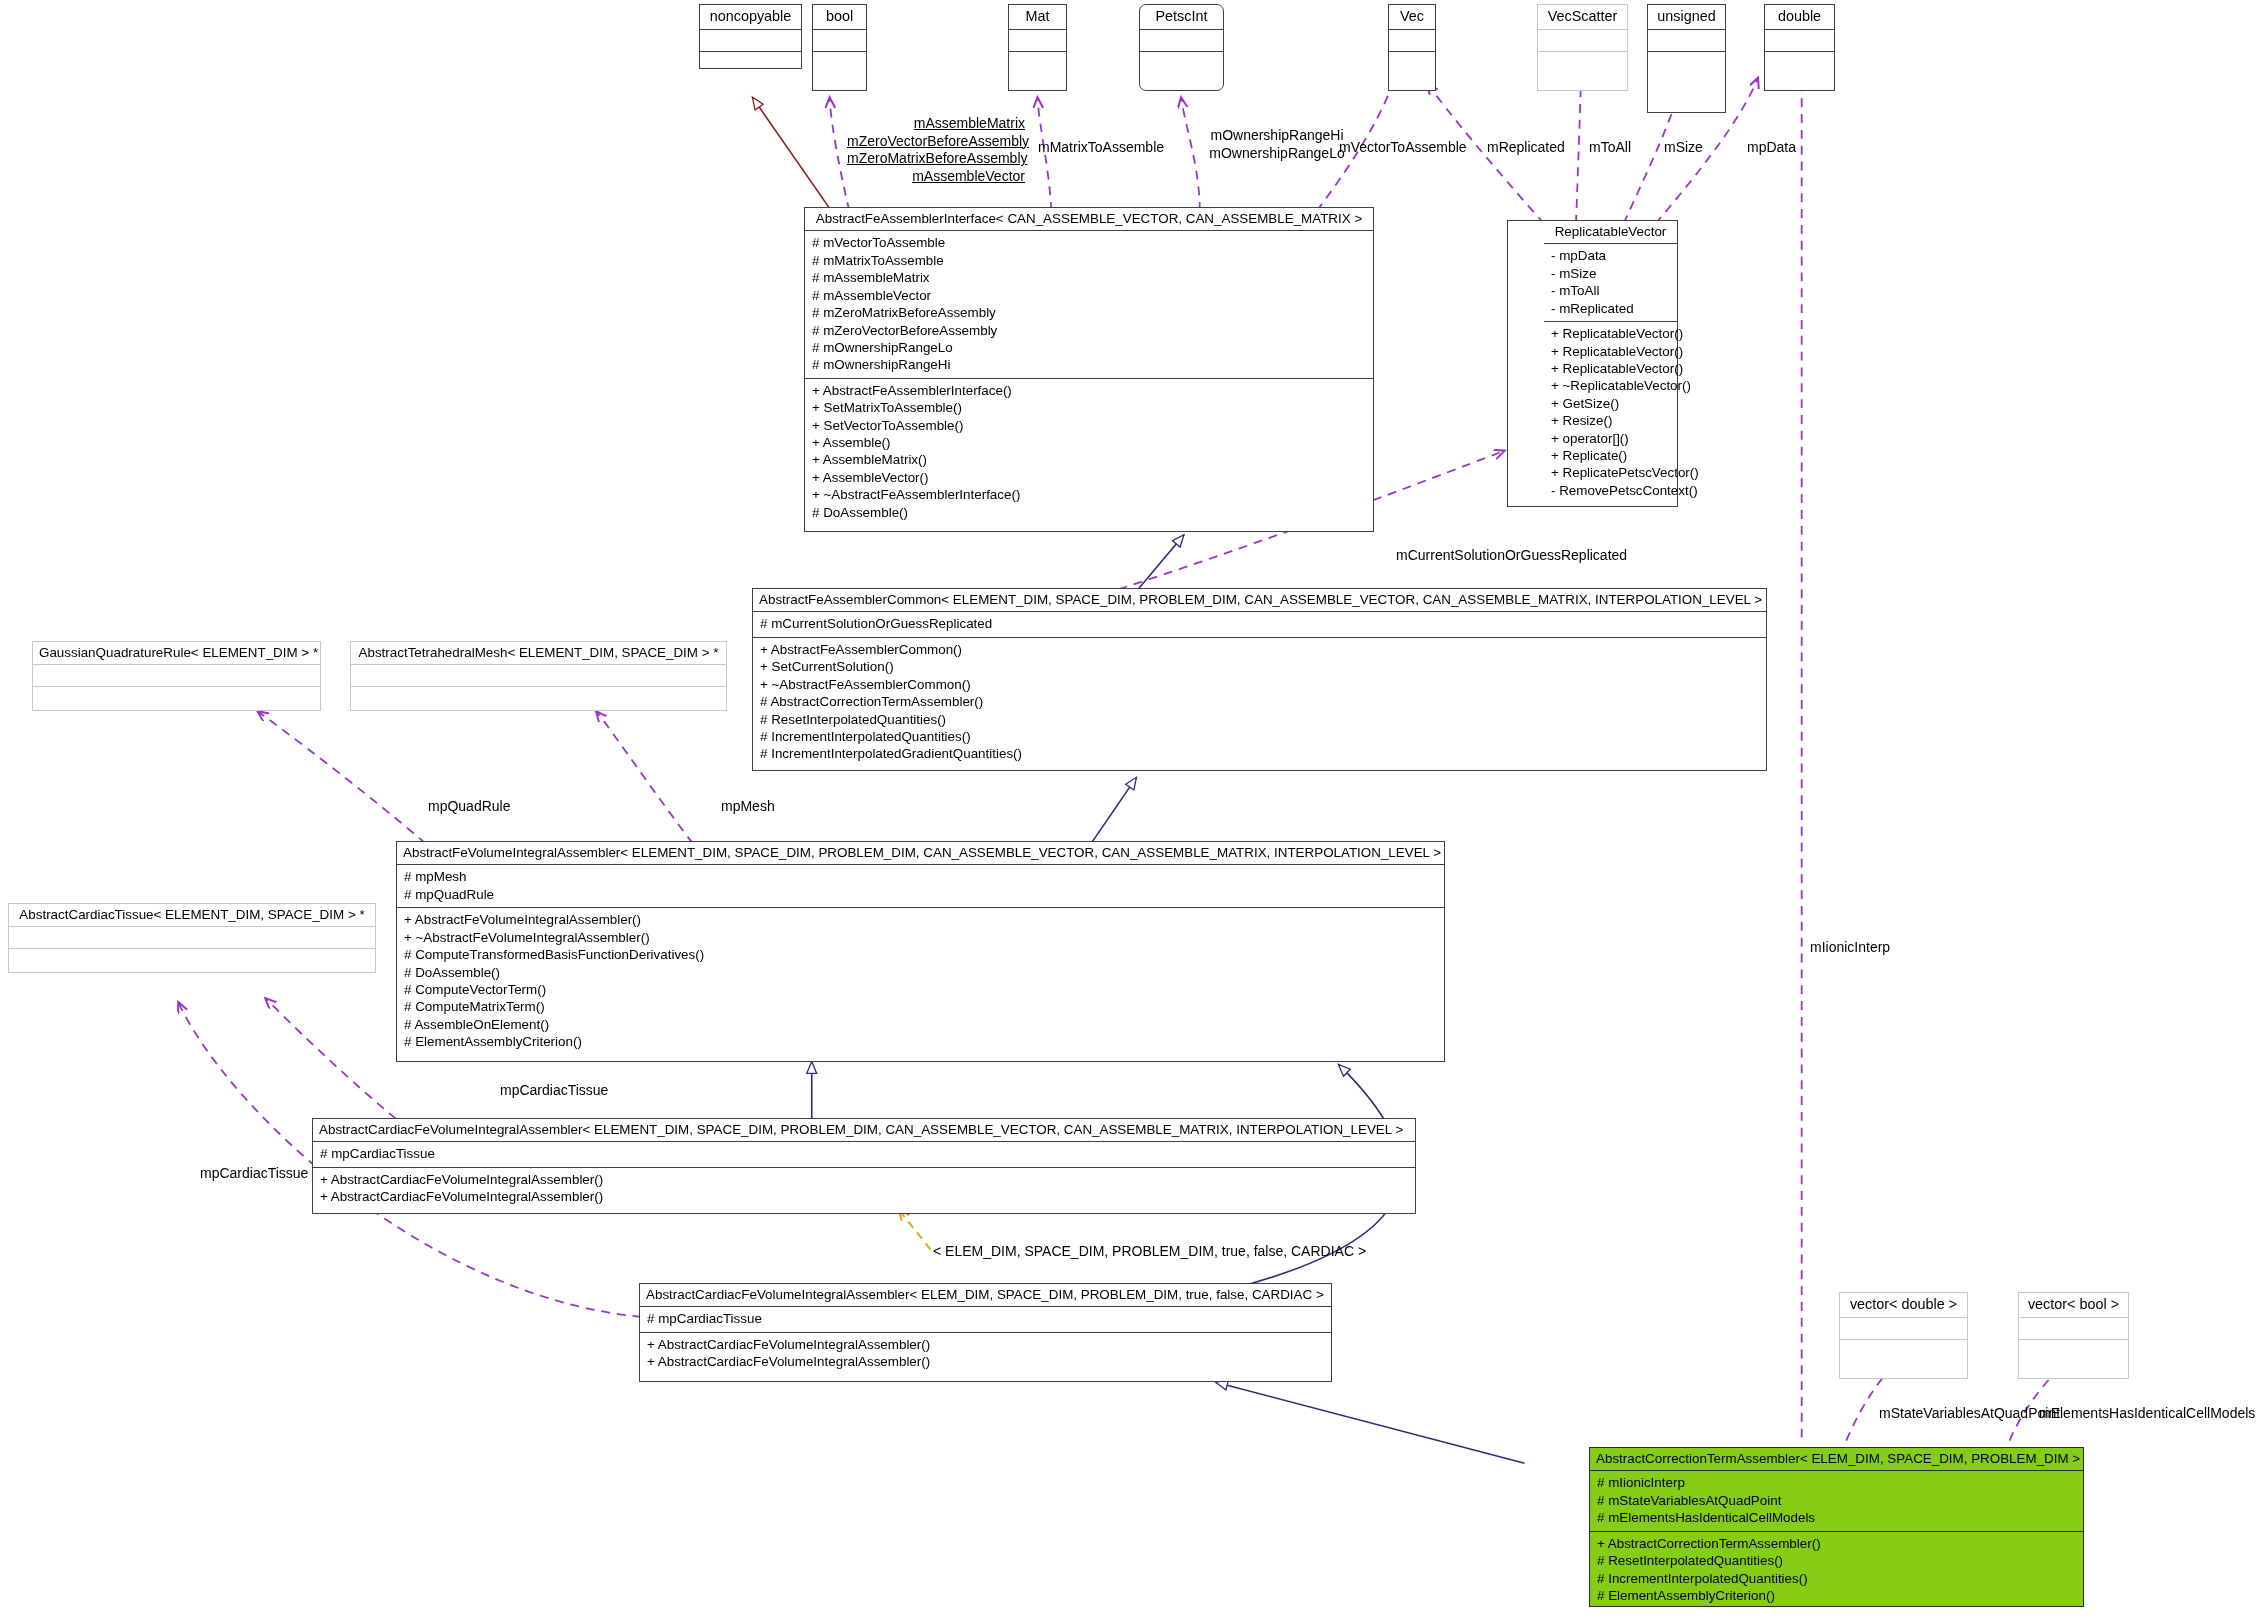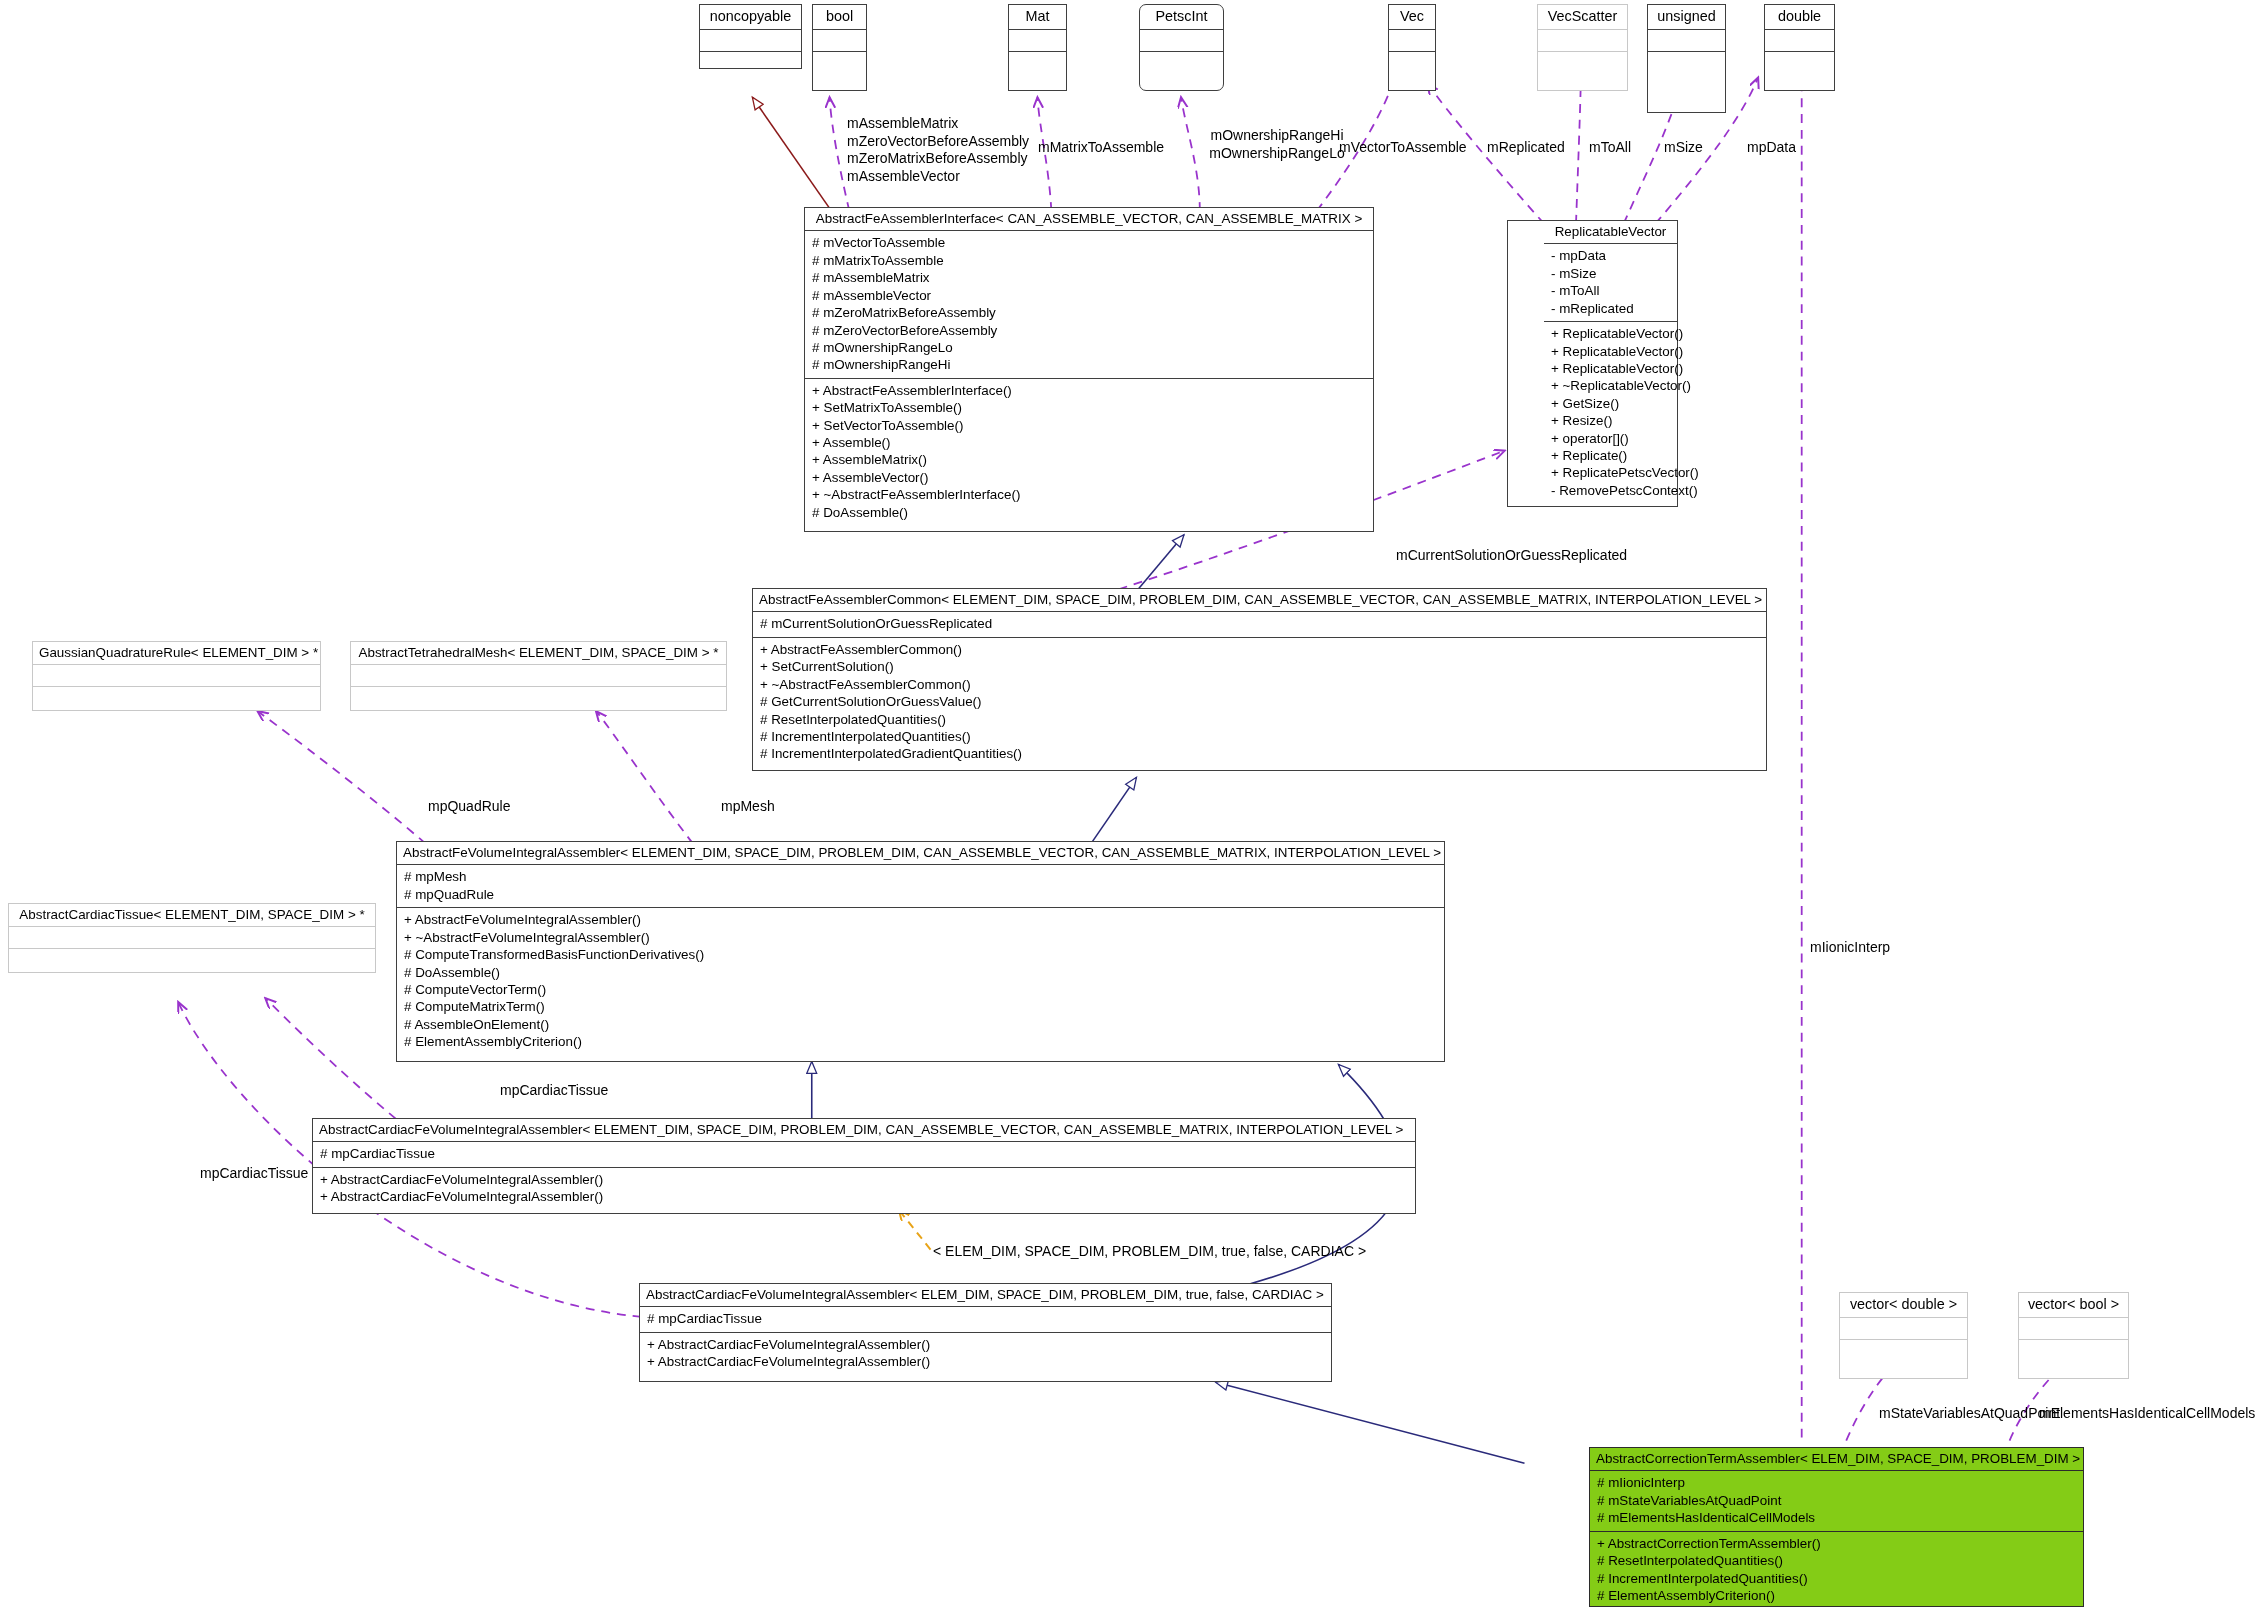--- a/index.html
+++ b/index.html
@@ -55,21 +55,21 @@
   .node .row{white-space:nowrap;}
   .empty-sect{height:22px;}
   .edge-label{
     position:absolute;
     white-space:nowrap;
     line-height:1.25;
     z-index:6;
     background:transparent;
   }
   .edge-label.center{text-align:center;}
-  .edge-label.right{}
+  .edge-label.right{text-align:right;text-decoration:underline;}
   .fs-sm{font-size:13.4px;}
   .fs-md{font-size:14.4px;}
   .fs-lbl{font-size:14px;}
 </style>
 </head>
 <body>
 
 <div id="canvas">
 
   <svg id="edges" viewBox="0 0 2287 1635">
@@ -257,21 +257,21 @@
 
   <div class="node fs-sm" style="left:752px;top:588px;width:1015px;height:183px;">
     <div class="title left">AbstractFeAssemblerCommon&lt; ELEMENT_DIM, SPACE_DIM, PROBLEM_DIM, CAN_ASSEMBLE_VECTOR, CAN_ASSEMBLE_MATRIX, INTERPOLATION_LEVEL &gt;</div>
     <div class="sect">
       <div class="row"># mCurrentSolutionOrGuessReplicated</div>
     </div>
     <div class="sect">
       <div class="row">+ AbstractFeAssemblerCommon()</div>
       <div class="row">+ SetCurrentSolution()</div>
       <div class="row">+ ~AbstractFeAssemblerCommon()</div>
-      <div class="row"># GetCurrentSolutionOrGuessValue()</div>
+      <div class="row"># AbstractCorrectionTermAssembler()</div>
       <div class="row"># ResetInterpolatedQuantities()</div>
       <div class="row"># IncrementInterpolatedQuantities()</div>
       <div class="row"># IncrementInterpolatedGradientQuantities()</div>
     </div>
   </div>
 
   <div class="node thin fs-sm" style="left:32px;top:641px;width:289px;height:70px;">
     <div class="title">GaussianQuadratureRule&lt; ELEMENT_DIM &gt; *</div>
     <div class="sect" style="height:22px;"></div>
     <div class="sect" style="height:22px;"></div>

